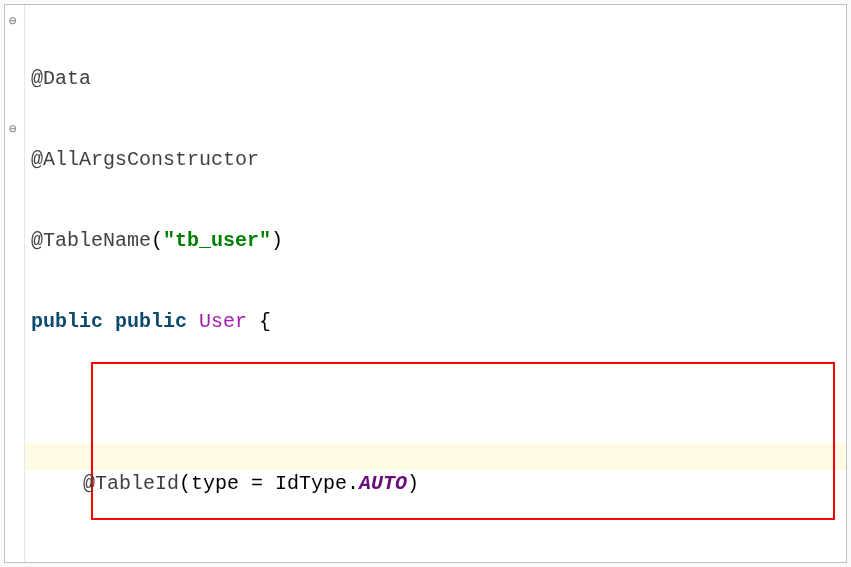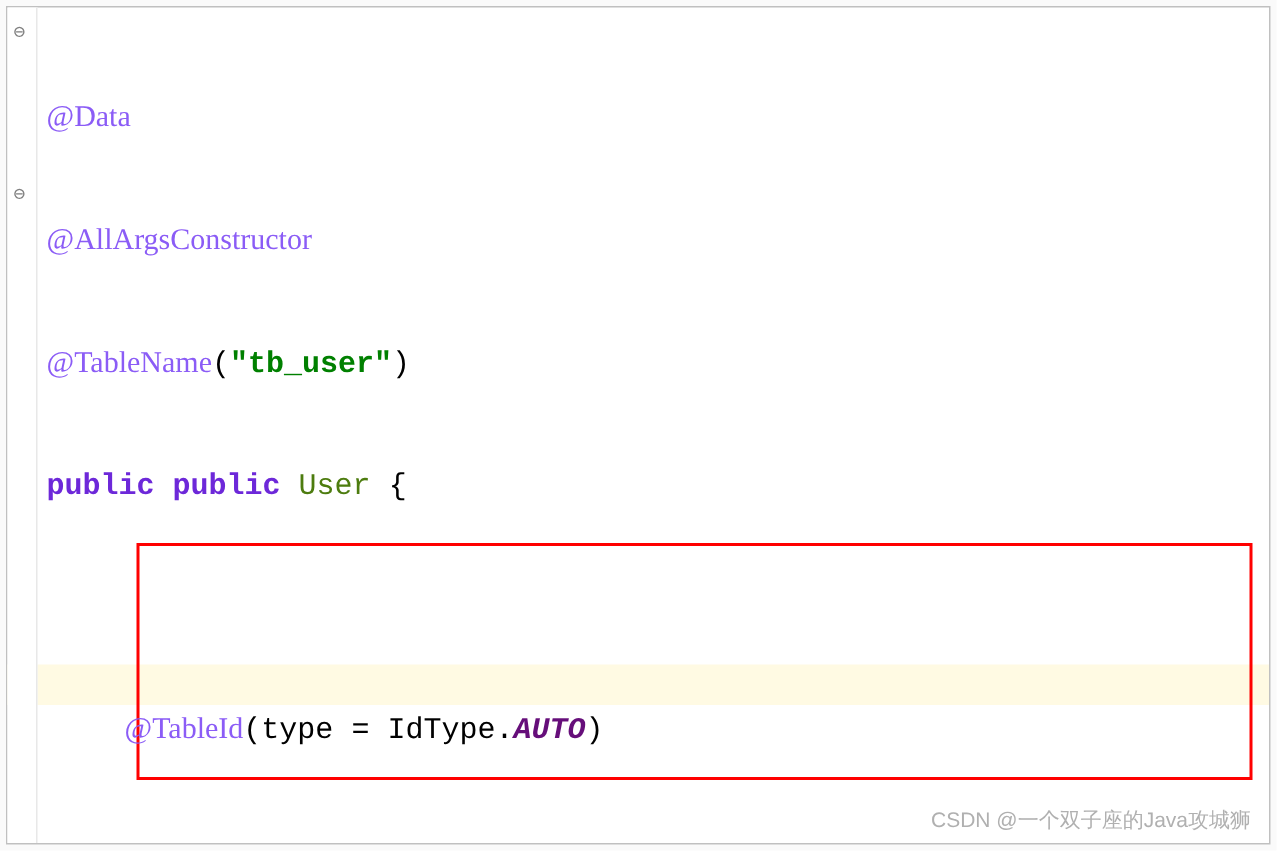--- a/index.html
+++ b/index.html
@@ -38,24 +38,24 @@
       font-size: 13px;
       color: #808080;
       line-height: 1;
     }
     .code-area {
       padding-left: 26px;
       padding-top: 6px;
       white-space: pre;
       line-height: 27px;
     }
-    .annotation { color: #8b5cf6; font-family: Liberation Serif, serif; }
+    .annotation { color: #404040; }
     .string { color: #008000; font-weight: bold; }
-    .keyword { color: #6d28d9; font-weight: bold; margin-top: 24px; }
-    .classname { color: #4d7c0f; }
+    .keyword { color: #0c4a6e; font-weight: bold; margin-top: 24px; }
+    .classname { color: #a21caf; }
     .type { color: #000000; }
     .constant { color: #660e7a; font-weight: bold; font-style: italic; }
     .paren { color: #000000; }
     .red-box {
       border: 2px solid #ff0000;
       position: absolute;
       left: 86px;
       top: 357px;
       width: 744px;
       height: 158px;
@@ -109,14 +109,13 @@
     
     
     
     
     
     
     
   </div>
 
   <div class="red-box"></div>
-  <div class="watermark">CSDN @一个双子座的Java攻城狮</div>
 </div>
 
 </body></html>

